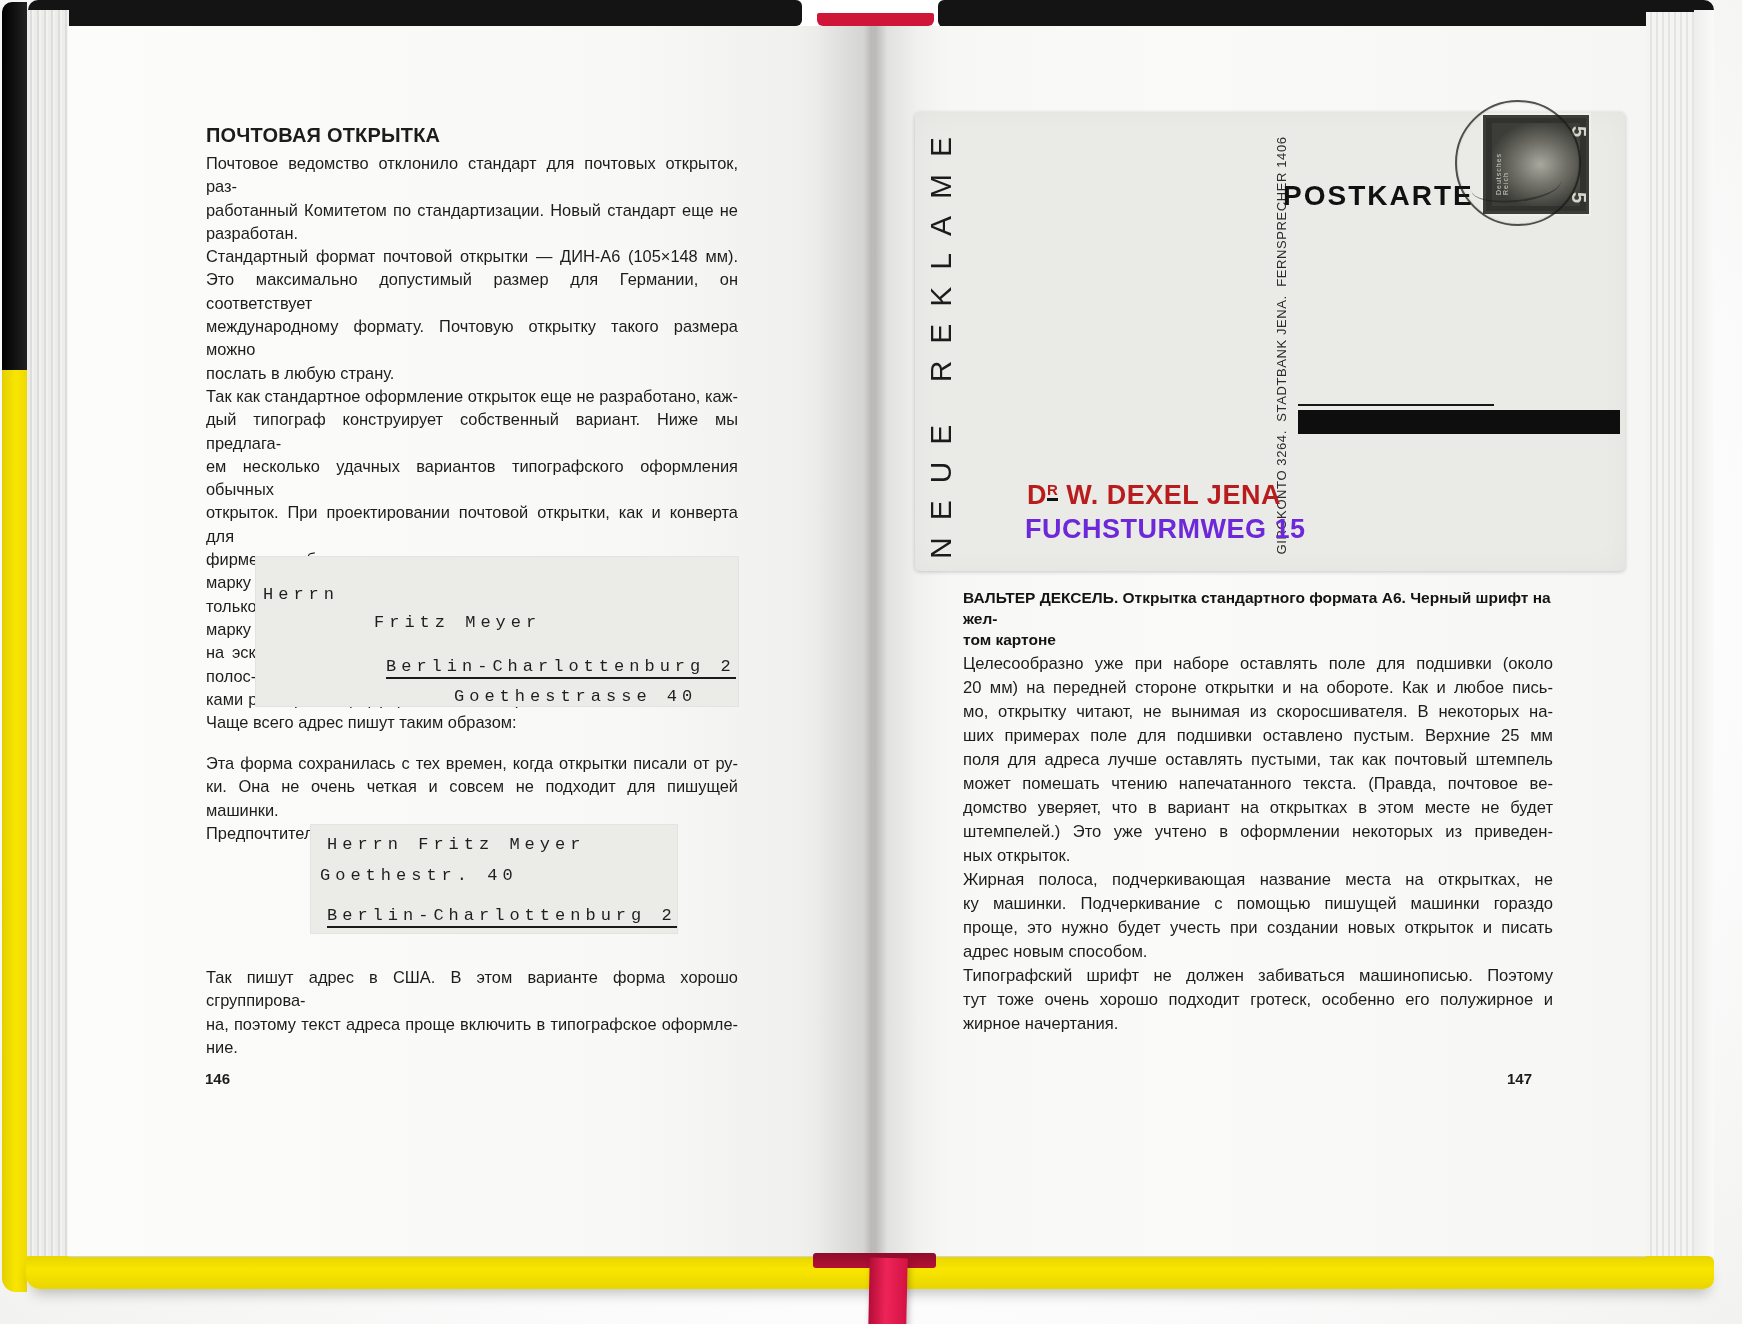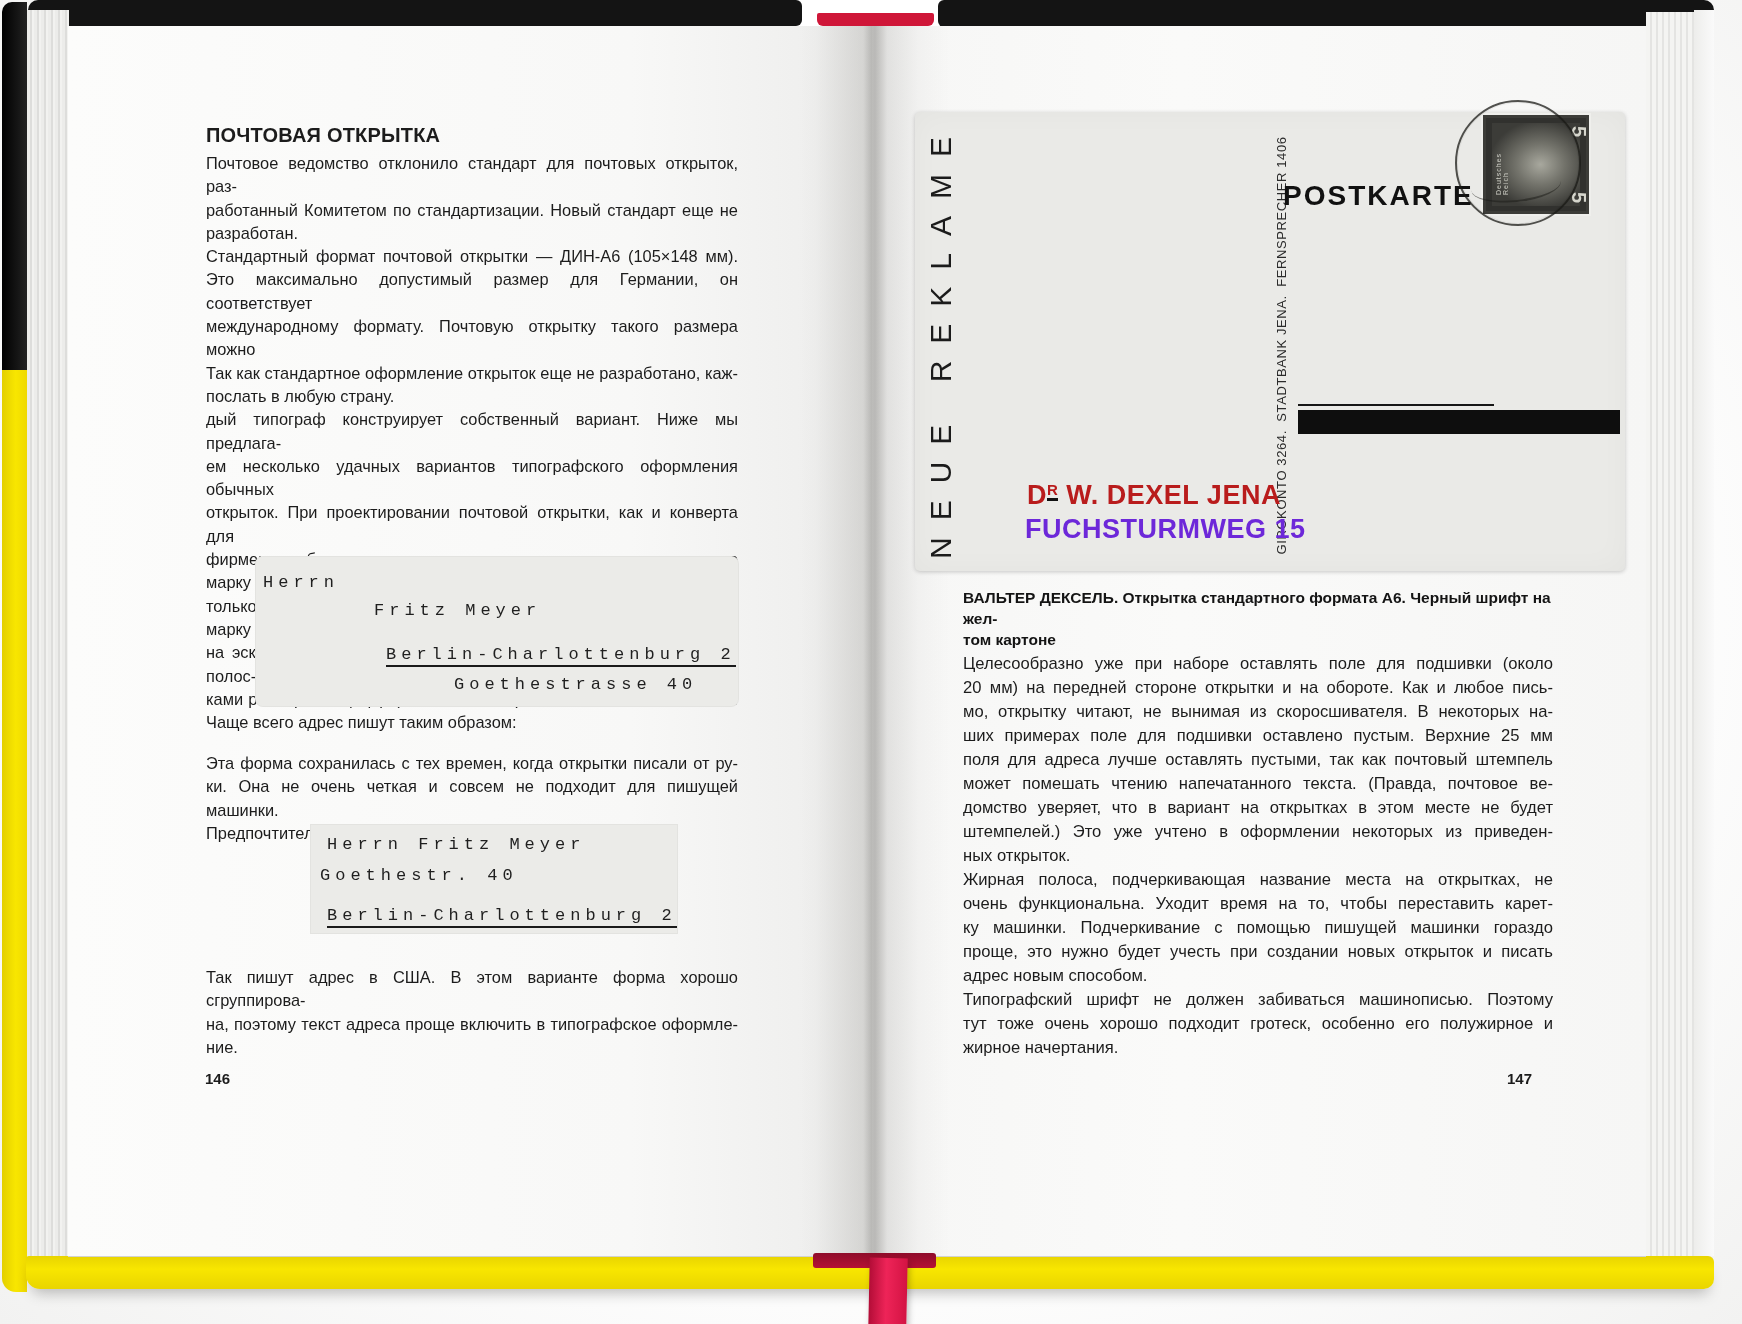--- a/index.html
+++ b/index.html
@@ -36,21 +36,21 @@
       transform:rotate(1.2deg);border-radius:0 0 3px 3px;box-shadow:2px 4px 6px rgba(0,0,0,0.25);}
 
   
   .heading{left:206px;top:124px;font-size:20px;font-weight:800;letter-spacing:0.2px;}
   .body-col-left{left:206px;top:152px;width:532px;font-size:16.4px;line-height:23.3px;}
   .body-col-right{left:963px;top:652px;width:590px;font-size:16.6px;line-height:24px;}
   .jline{text-align:justify;text-align-last:justify;white-space:normal;}
   .jline.last{text-align-last:left;}
 
   .tw-box{background:#ebebe8;box-shadow:inset 0 0 0 1px rgba(0,0,0,0.03);}
-  .tw-box-1{left:255px;top:556px;width:484px;height:151px;padding-top:14px;box-sizing:border-box;border-radius:8px;}
+  .tw-box-1{left:255px;top:556px;width:484px;height:151px;padding-top:26px;box-sizing:border-box;}
   .tw-box-2{left:310px;top:824px;width:368px;height:110px;padding-top:8px;box-sizing:border-box;}
   .tw-line{font-family:"Liberation Mono","DejaVu Sans Mono",monospace;font-size:17px;letter-spacing:5px;
            line-height:26px;color:#1f1f1f;white-space:pre;}
   .tw-underline{border-bottom:2.5px solid #1a1a1a;padding-bottom:1px;}
 
   .page-number{font-size:15px;font-weight:800;}
   .page-number-left{left:205px;top:1070px;}
   .page-number-right{left:1507px;top:1070px;}
 
   
@@ -105,22 +105,22 @@
 
   <div class="abs heading">ПОЧТОВАЯ ОТКРЫТКА</div>
 
   <div class="abs body-col-left">
       <div class="jline">Почтовое ведомство отклонило стандарт для почтовых открыток, раз-</div>
       <div class="jline">работанный Комитетом по стандартизации. Новый стандарт еще не</div>
       <div class="jline last">разработан.</div>
       <div class="jline">Стандартный формат почтовой открытки — ДИН-А6 (105×148 мм).</div>
       <div class="jline">Это максимально допустимый размер для Германии, он соответствует</div>
       <div class="jline">международному формату. Почтовую открытку такого размера можно</div>
+      <div class="jline last">послать в любую страну.</div>
       <div class="jline">Так как стандартное оформление открыток еще не разработано, каж-</div>
-      <div class="jline last">послать в любую страну.</div>
       <div class="jline">дый типограф конструирует собственный вариант. Ниже мы предлага-</div>
       <div class="jline">ем несколько удачных вариантов типографского оформления обычных</div>
       <div class="jline">открыток. При проектировании почтовой открытки, как и конверта для</div>
       <div class="jline">фирменного бланка, нужно учитывать строки с адресом и почтовую</div>
       <div class="jline">марку (открытку обычно получают уже надписанной, пустой ее видят</div>
       <div class="jline">только наборщик и отправитель). Лучше всего сразу приклеивать марку</div>
       <div class="jline">на эскиз оформления. Марки нельзя ничем обрамлять (тем более полос-</div>
       <div class="jline">ками размером в цицеро), это мешает прочесть почтовый штемпель.</div>
       <div class="jline last">Чаще всего адрес пишут таким образом:</div>
     </div>
@@ -182,21 +182,20 @@
       <div class="jline">Целесообразно уже при наборе оставлять поле для подшивки (около</div>
       <div class="jline">20 мм) на передней стороне открытки и на обороте. Как и любое пись-</div>
       <div class="jline">мо, открытку читают, не вынимая из скоросшивателя. В некоторых на-</div>
       <div class="jline">ших примерах поле для подшивки оставлено пустым. Верхние 25 мм</div>
       <div class="jline">поля для адреса лучше оставлять пустыми, так как почтовый штемпель</div>
       <div class="jline">может помешать чтению напечатанного текста. (Правда, почтовое ве-</div>
       <div class="jline">домство уверяет, что в вариант на открытках в этом месте не будет</div>
       <div class="jline">штемпелей.) Это уже учтено в оформлении некоторых из приведен-</div>
       <div class="jline last">ных открыток.</div>
       <div class="jline">Жирная полоса, подчеркивающая название места на открытках, не</div>
-      <div class="jline">очень функциональна. Уходит время на то, чтобы переставить карет-</div>
       <div class="jline">ку машинки. Подчеркивание с помощью пишущей машинки гораздо</div>
       <div class="jline">проще, это нужно будет учесть при создании новых открыток и писать</div>
       <div class="jline last">адрес новым способом.</div>
       <div class="jline">Типографский шрифт не должен забиваться машинописью. Поэтому</div>
       <div class="jline">тут тоже очень хорошо подходит гротеск, особенно его полужирное и</div>
       <div class="jline last">жирное начертания.</div>
     </div>
 
   <div class="abs page-number page-number-right">147</div>
 

